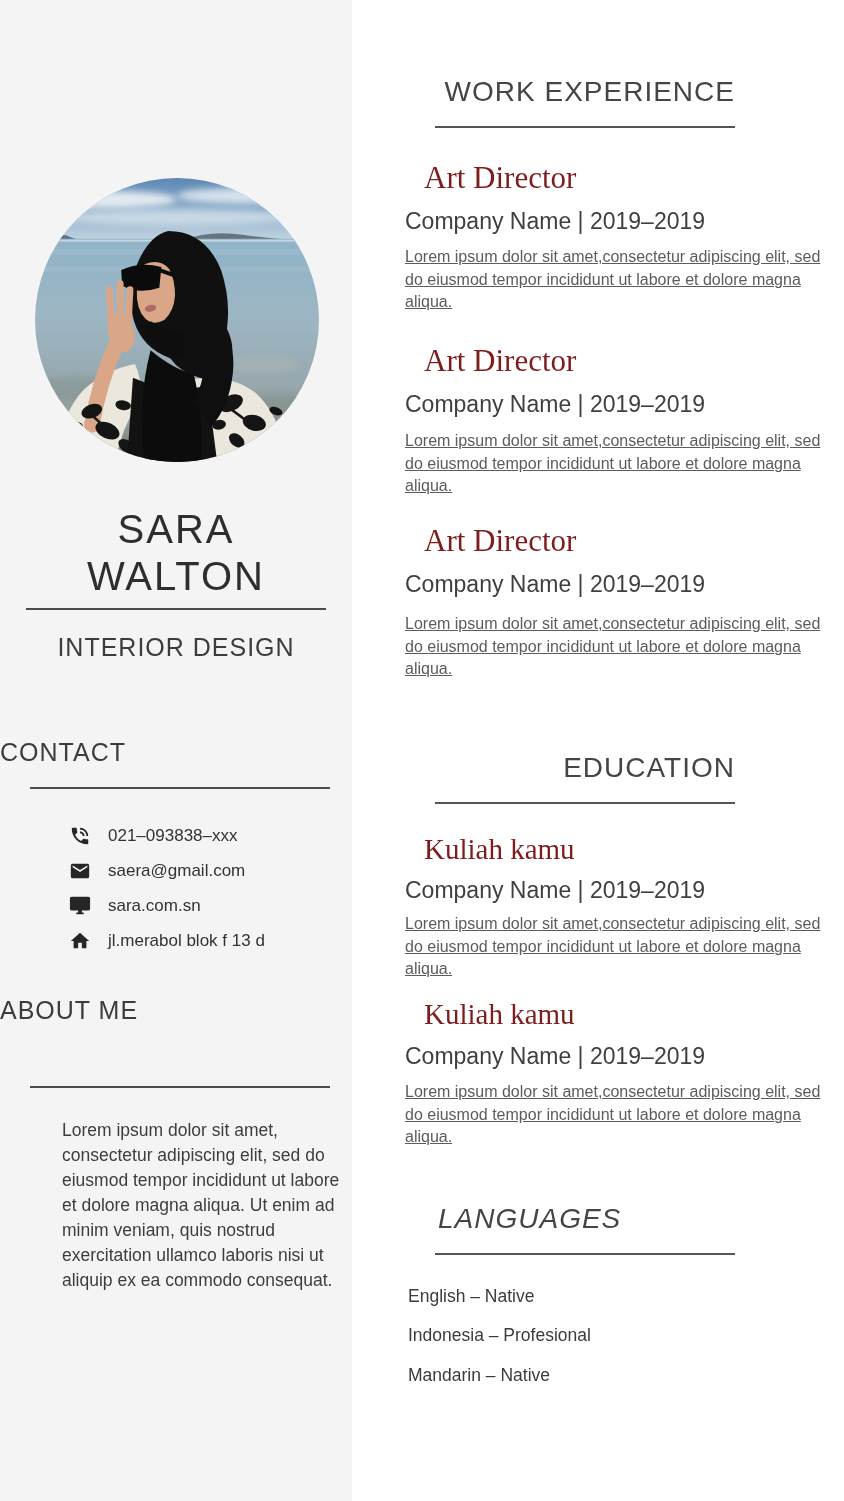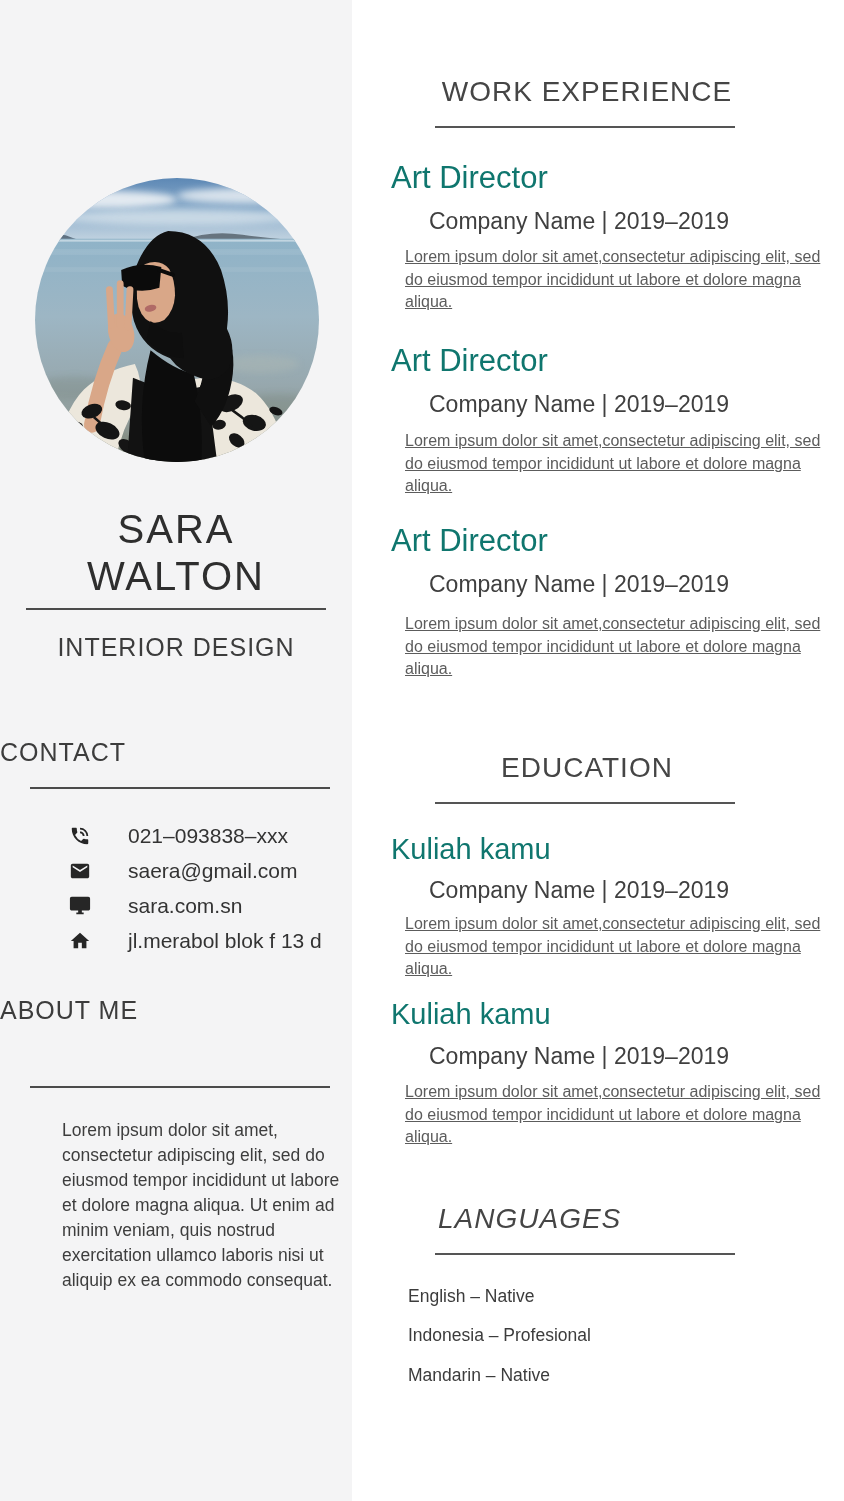--- a/index.html
+++ b/index.html
@@ -48,42 +48,42 @@
   }
   .contact-heading { top:738px; }
   .rule-contact { left:30px; top:787px; width:300px; }
   .contact-list { left:68px; top:824px; width:270px; }
   .contact-row {
     display:flex; align-items:center;
     height:24px; margin-bottom:11px;
   }
   .cicon { width:24px; height:24px; flex:0 0 24px; display:flex; align-items:center; justify-content:center; }
   .cicon svg { width:22px; height:22px; fill:#262626; }
-  .contact-text { margin-left:36px; font-size:21px; color:#333333; white-space:nowrap; }
+  .contact-text { margin-left:16px; font-size:17px; color:#333333; white-space:nowrap; }
 
   .about-heading { top:996px; }
   .rule-about { left:30px; top:1086px; width:300px; }
   .about-text {
     left:62px; top:1118px; width:278px;
     font-size:17.5px; line-height:25px; color:#3d3d3d;
   }
 
   
   .section-title {
-    left:70px; width:330px; text-align:center;
+    left:53px; width:330px; text-align:right;
     font-size:28px; letter-spacing:1px; color:#454545;
   }
   .section-title.left-align { text-align:left; left:86px; width:300px; }
   .mrule { height:2px; background:#555555; left:83px; width:300px; }
 
   .work-title  { top:76px; }
   .work-rule   { top:126px; }
 
-  .entry-title { left:39px; font-size:31px; color:#0f766e; }
-  .entry-sub   { left:53px; font-size:23px; color:#3f3f3f;margin-left:24px; }
+  .entry-title { left:72px; font-size:31px; color:#7f1d1d;font-family:Liberation Serif, serif; }
+  .entry-sub   { left:53px; font-size:23px; color:#3f3f3f; }
   .entry-desc  { left:53px; width:416px; font-size:16px; line-height:22.5px; color:#5c5c5c;text-decoration:underline; }
 
   .we1-t { top:160px; } .we1-s { top:208px; } .we1-d { top:246px; }
   .we2-t { top:343px; } .we2-s { top:391px; } .we2-d { top:430px; }
   .we3-t { top:523px; } .we3-s { top:571px; } .we3-d { top:613px; }
 
   .edu-title { top:752px; }
   .edu-rule  { top:802px; }
   .edu-entry-title { font-size:29px; }
   .ed1-t { top:833px; } .ed1-s { top:877px; } .ed1-d { top:913px; }

